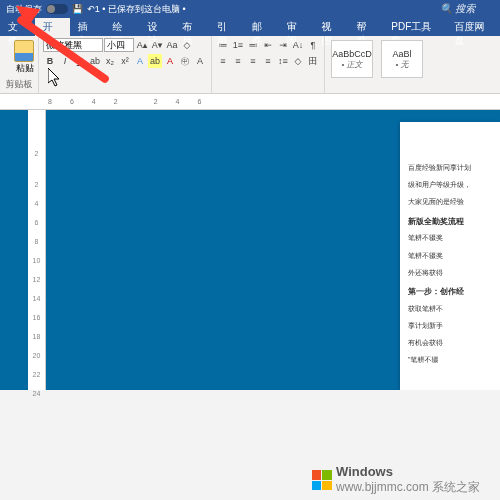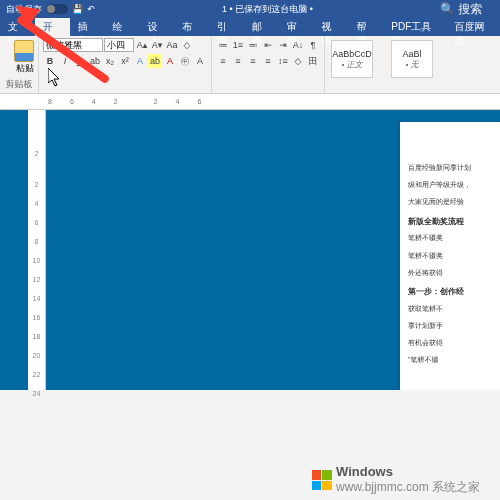--- a/index.html
+++ b/index.html
@@ -3,22 +3,22 @@
 <meta charset="utf-8">
 <style>
 * { margin: 0; padding: 0; box-sizing: border-box; font-family: "Microsoft YaHei", sans-serif; }
 body { width: 500px; height: 500px; overflow: hidden; background: #f3f3f3; position: relative; }
 
 .titlebar { height: 18px; background: #2b579a; display: flex; align-items: center; color: #fff; font-size: 9px; }
 .titlebar .left { display: flex; align-items: center; gap: 4px; padding-left: 6px; justify-content: space-between; }
 .titlebar .autosave { font-size: 9px; }
 .toggle { width: 22px; height: 10px; background: #1e3f6f; border-radius: 5px; position: relative; }
 .toggle::after { content: ""; position: absolute; width: 8px; height: 8px; background: #888; border-radius: 50%; top: 1px; left: 1px; }
-.titlebar .center { flex: 1; text-align: center; font-size: 9px; }
-.titlebar .search { width: 60px; font-size: 12px; opacity: 0.9; }
+.titlebar .center { flex: 1; font-size: 9px; }
+.titlebar .search { width: 60px; font-size: 10px; opacity: 0.9; font-style: italic; }
 
 .tabs { height: 18px; background: #2b579a; display: flex; color: #fff; font-size: 10px; }
 .tab { padding: 2px 8px; cursor: pointer; }
 .tab.active { background: #f3f2f1; color: #2b579a; }
 
 .ribbon { height: 58px; background: #f3f2f1; border-bottom: 1px solid #d0d0d0; display: flex; font-size: 9px; }
 .ribgroup { border-right: 1px solid #d8d8d8; padding: 2px 4px; display: flex; flex-direction: column; justify-content: space-between; }
 .ribgroup .label { text-align: center; color: #666; font-size: 9px; }
 .paste-btn { width: 30px; height: 38px; display: flex; flex-direction: column; align-items: flex-end; justify-content: center; }
 .paste-icon { width: 20px; height: 22px; background: linear-gradient(#f9d978 60%, #4a8fd8 60%); border: 1px solid #c0a040; border-radius: 2px; }
@@ -26,21 +26,21 @@
 .font-controls { display: flex; flex-direction: column; gap: 2px; }
 .font-row { display: flex; gap: 1px; align-items: center; }
 .font-select { height: 14px; font-size: 9px; border: 1px solid #ababab; background: #fff; padding: 0 2px; }
 .font-name { width: 60px; }
 .font-size { width: 30px; }
 .ibtn { width: 14px; height: 14px; display: inline-flex; align-items: center; justify-content: center; border: 1px solid transparent; font-size: 9px; color: #444; cursor: pointer; }
 
 .para-controls { display: flex; flex-direction: column; gap: 2px; }
 .para-row { display: flex; gap: 1px; }
 
-.styles { display: flex; gap: 18px; padding: 2px; }
+.styles { display: flex; gap: 8px; padding: 2px; }
 .style-box { width: 42px; height: 38px; border: 1px solid #ccc; background: #fff; display: flex; flex-direction: column; align-items: center; justify-content: center; font-size: 8px; }
 .style-box .preview { font-size: 9px; color: #333; }
 .style-box .name { font-size: 8px; color: #666; font-style: italic; }
 
 .ruler { height: 16px; background: #fff; border-bottom: 1px solid #ccc; display: flex; align-items: center; font-size: 7px; color: #777; padding-left: 30px; }
 .ruler .tick { margin-left: 18px; }
 
 .workspace { display: flex; height: 280px; background: #0369a1; padding-left: 28px; }
 .vruler { width: 18px; background: #fff; border-right: 1px solid #ccc; display: flex; flex-direction: column; align-items: center; font-size: 7px; color: #888; padding-top: 40px; }
 .vruler div { margin-bottom: 12px; }

